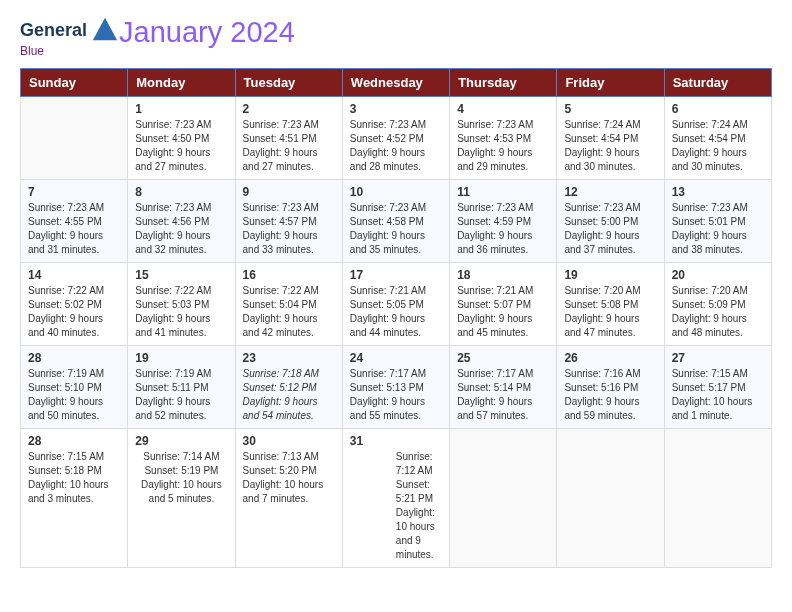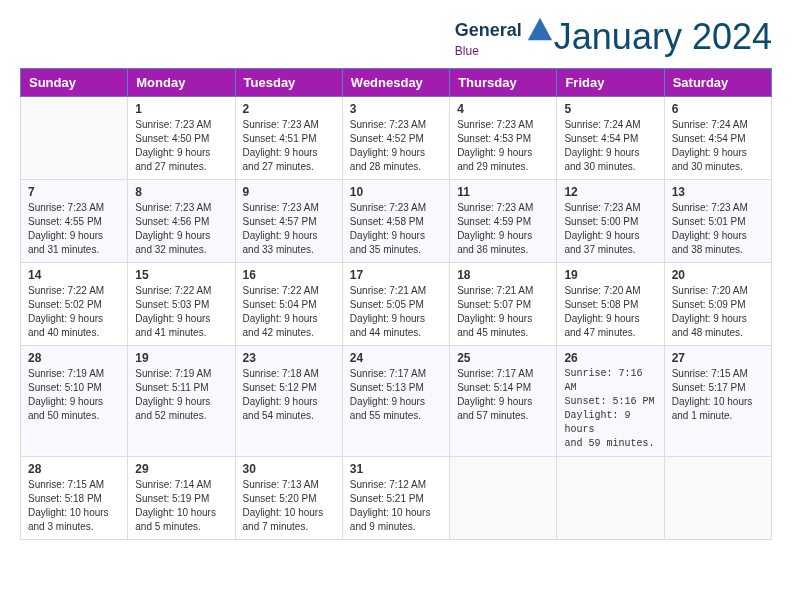--- a/index.html
+++ b/index.html
@@ -5,48 +5,48 @@
     * { box-sizing: border-box; margin: 0; padding: 0; }
     body {
       font-family: Arial, sans-serif;
       background: #fff;
       width: 792px;
       min-height: 612px;
       padding: 16px 20px;
     }
     .header-area {
       display: flex;
-      justify-content: flex-end;
+      justify-content: flex-start;
       align-items: flex-start;
       margin-bottom: 10px;
     }
     .logo-icon {
       width: 28px;
       height: 28px;
       margin-left: 4px;
     }
     .title-area {
       text-align: right;
     }
     .month-title {
-      font-size: 36px;
+      font-size: 29px;
       font-weight: normal;
-      color: #0c4a6e;
+      color: #8b5cf6;
     }
     .location-title {
       font-size: 15px;
       color: #444;
     }
     .calendar {
       width: 100%;
       border-collapse: collapse;
       border: 1px solid #ccc;
     }
     .calendar th {
-      background-color: #a21caf;
+      background-color: #7f1d1d;
       color: #fff;
       text-align: left;
       padding: 6px 8px;
       font-size: 13px;
       border: 1px solid #5580c9;
     }
     .calendar td {
       vertical-align: top;
       padding: 5px 7px;
       border: 1px solid #ddd;
@@ -281,42 +281,42 @@
         </td>
         <td>
           <span class="day-number">19</span>
           <div class="day-info" style="white-space: pre-line;">Sunrise: 7:19 AM
 Sunset: 5:11 PM
 Daylight: 9 hours
 and 52 minutes.</div>
         </td>
         <td>
           <span class="day-number">23</span>
-          <div class="day-info" style="white-space: pre-line;">Sunrise: 7:18 AM
+          <div class="day-info" style="white-space: pre-line; font-style: italic;">Sunrise: 7:18 AM
 Sunset: 5:12 PM
 Daylight: 9 hours
 and 54 minutes.</div>
         </td>
         <td>
           <span class="day-number">24</span>
           <div class="day-info" style="white-space: pre-line;">Sunrise: 7:17 AM
 Sunset: 5:13 PM
 Daylight: 9 hours
 and 55 minutes.</div>
         </td>
         <td>
           <span class="day-number">25</span>
           <div class="day-info" style="white-space: pre-line;">Sunrise: 7:17 AM
 Sunset: 5:14 PM
 Daylight: 9 hours
 and 57 minutes.</div>
         </td>
         <td>
           <span class="day-number">26</span>
-          <div class="day-info" style="white-space: pre-line; font-family: Liberation Mono, monospace;">Sunrise: 7:16 AM
+          <div class="day-info" style="white-space: pre-line;">Sunrise: 7:16 AM
 Sunset: 5:16 PM
 Daylight: 9 hours
 and 59 minutes.</div>
         </td>
         <td>
           <span class="day-number">27</span>
           <div class="day-info" style="white-space: pre-line;">Sunrise: 7:15 AM
 Sunset: 5:17 PM
 Daylight: 10 hours
 and 1 minute.</div>
@@ -325,35 +325,35 @@
       <tr>
         <td>
           <span class="day-number">28</span>
           <div class="day-info" style="white-space: pre-line;">Sunrise: 7:15 AM
 Sunset: 5:18 PM
 Daylight: 10 hours
 and 3 minutes.</div>
         </td>
         <td>
           <span class="day-number">29</span>
-          <div class="day-info" style="white-space: pre-line;">Sunrise: 7:14 AM
+          <div class="day-info" style="white-space: pre-line; text-align: center;">Sunrise: 7:14 AM
 Sunset: 5:19 PM
 Daylight: 10 hours
 and 5 minutes.</div>
         </td>
         <td>
           <span class="day-number">30</span>
           <div class="day-info" style="white-space: pre-line;">Sunrise: 7:13 AM
 Sunset: 5:20 PM
 Daylight: 10 hours
 and 7 minutes.</div>
         </td>
         <td>
           <span class="day-number">31</span>
-          <div class="day-info" style="white-space: pre-line;">Sunrise: 7:12 AM
+          <div class="day-info" style="white-space: pre-line; margin-left: 46px;">Sunrise: 7:12 AM
 Sunset: 5:21 PM
 Daylight: 10 hours
 and 9 minutes.</div>
         </td>
         <td class="empty-cell"></td>
         <td class="empty-cell"></td>
         <td class="empty-cell"></td>
       </tr>
     </tbody>
 </table>

